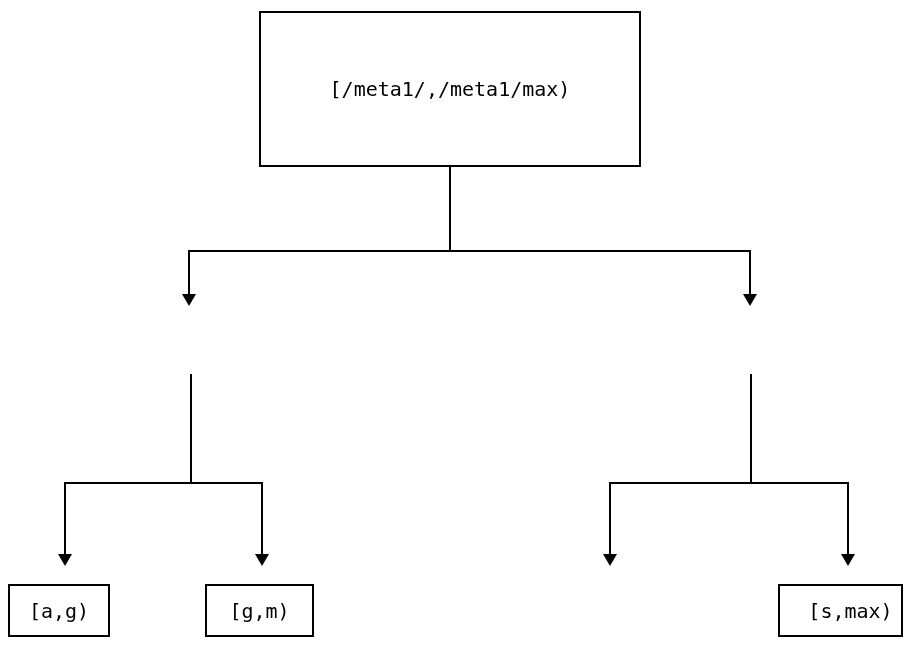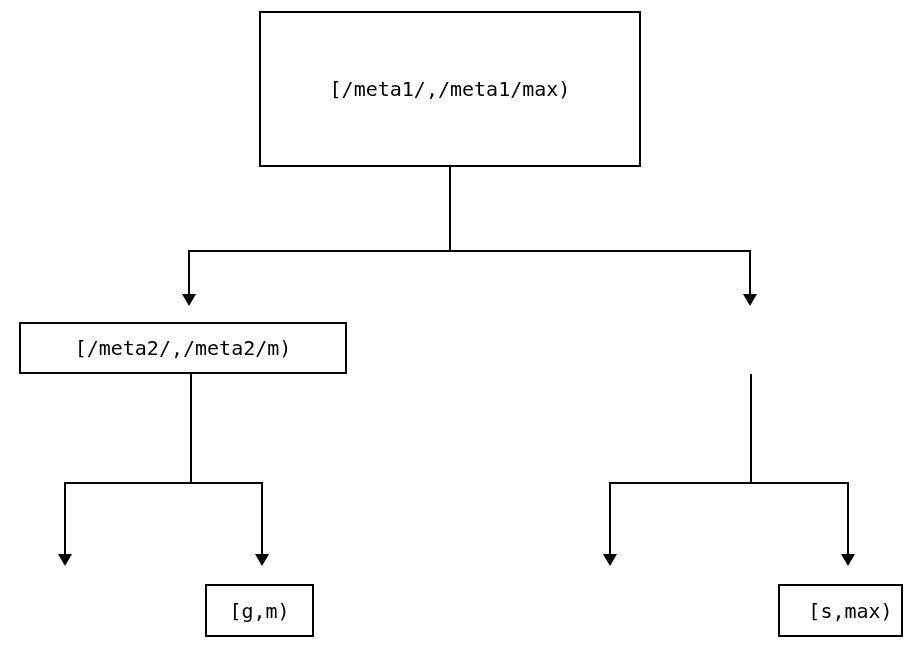--- a/index.html
+++ b/index.html
@@ -66,41 +66,41 @@
     <span class="node-label">[/meta1/,/meta1/max)</span>
   </div>
 
   <div class="vline" style="left:449px; top:167px; height:85px;"></div>
   <div class="hline" style="left:188px; top:250px; width:563px;"></div>
   <div class="vline" style="left:188px; top:250px; height:44px;"></div>
   <div class="arrowhead" style="left:182px; top:294px;"></div>
   <div class="vline" style="left:749px; top:250px; height:44px;"></div>
   <div class="arrowhead" style="left:743px; top:294px;"></div>
 
-  <div class="node" style="left:19px; top:322px; width:328px; height:52px;">
-    <span class="node-label">[/meta2/,/meta2/m)</span>
-  </div>
 
 
   <div class="vline" style="left:190px; top:374px; height:110px;"></div>
   <div class="hline" style="left:64px; top:482px; width:128px;"></div>
   <div class="hline" style="left:190px; top:482px; width:73px;"></div>
   <div class="vline" style="left:64px; top:482px; height:72px;"></div>
   <div class="arrowhead" style="left:58px; top:554px;"></div>
   <div class="vline" style="left:261px; top:482px; height:72px;"></div>
   <div class="arrowhead" style="left:255px; top:554px;"></div>
 
   <div class="vline" style="left:750px; top:374px; height:110px;"></div>
   <div class="hline" style="left:609px; top:482px; width:143px;"></div>
   <div class="hline" style="left:750px; top:482px; width:99px;"></div>
   <div class="vline" style="left:609px; top:482px; height:72px;"></div>
   <div class="arrowhead" style="left:603px; top:554px;"></div>
   <div class="vline" style="left:847px; top:482px; height:72px;"></div>
   <div class="arrowhead" style="left:841px; top:554px;"></div>
 
+  <div class="node" style="left:8px; top:584px; width:102px; height:53px;">
+    <span class="node-label">[a,g)</span>
+  </div>
 
   <div class="node" style="left:205px; top:584px; width:109px; height:53px;">
     <span class="node-label">[g,m)</span>
   </div>
 
 
   <div class="node" style="left:778px; top:584px; width:125px; height:53px;padding-left:20px;">
     <span class="node-label">[s,max)</span>
   </div>
 

